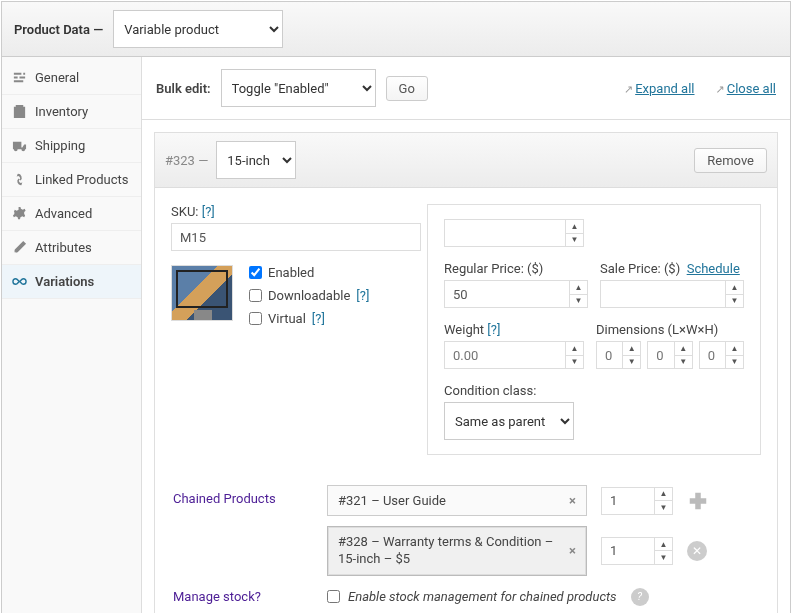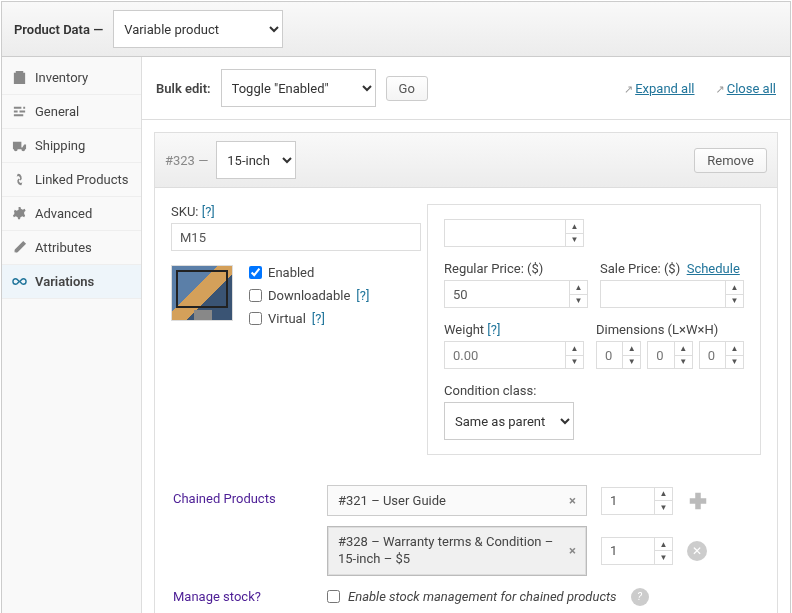--- a/index.html
+++ b/index.html
@@ -57,29 +57,29 @@
 
 <div class="panel">
  <div class="hd">
   <b>Product Data —</b>
   <select style="width:170px"><option>Variable product</option></select>
  </div>
  <div class="body">
   <div class="side">
    <a>
           <svg class="ic" viewBox="0 0 16 16">
+            <path d="M2 3h8v2H2zm10 0h2v2h-2zM2 7h4v2H2zm6 0h6v2H8zM2 11h10v2H2zm12 0h0v2z"></path>
+          </svg>
+          <span>General</span>
+        </a>
+   <a>
+          <svg class="ic" viewBox="0 0 16 16">
             <path d="M4 1h8v2h2v12H2V3h2zm1 4h6v1H5zm0 3h6v1H5zm0 3h4v1H5z"></path>
           </svg>
           <span>Inventory</span>
-        </a>
-   <a>
-          <svg class="ic" viewBox="0 0 16 16">
-            <path d="M2 3h8v2H2zm10 0h2v2h-2zM2 7h4v2H2zm6 0h6v2H8zM2 11h10v2H2zm12 0h0v2z"></path>
-          </svg>
-          <span>General</span>
         </a>
    <a>
           <svg class="ic" viewBox="0 0 16 16">
             <path d="M1 4h9v6h1l2-3h2v5h-1a2 2 0 11-4 0H6a2 2 0 11-4 0H1z"></path>
           </svg>
           <span>Shipping</span>
         </a>
    <a>
           <svg class="ic" viewBox="0 0 16 16">
             <path d="M6 2a4 4 0 013 7l-1-1a2 2 0 10-3-3zM10 14a4 4 0 01-3-7l1 1a2 2 0 103 3z"></path>

